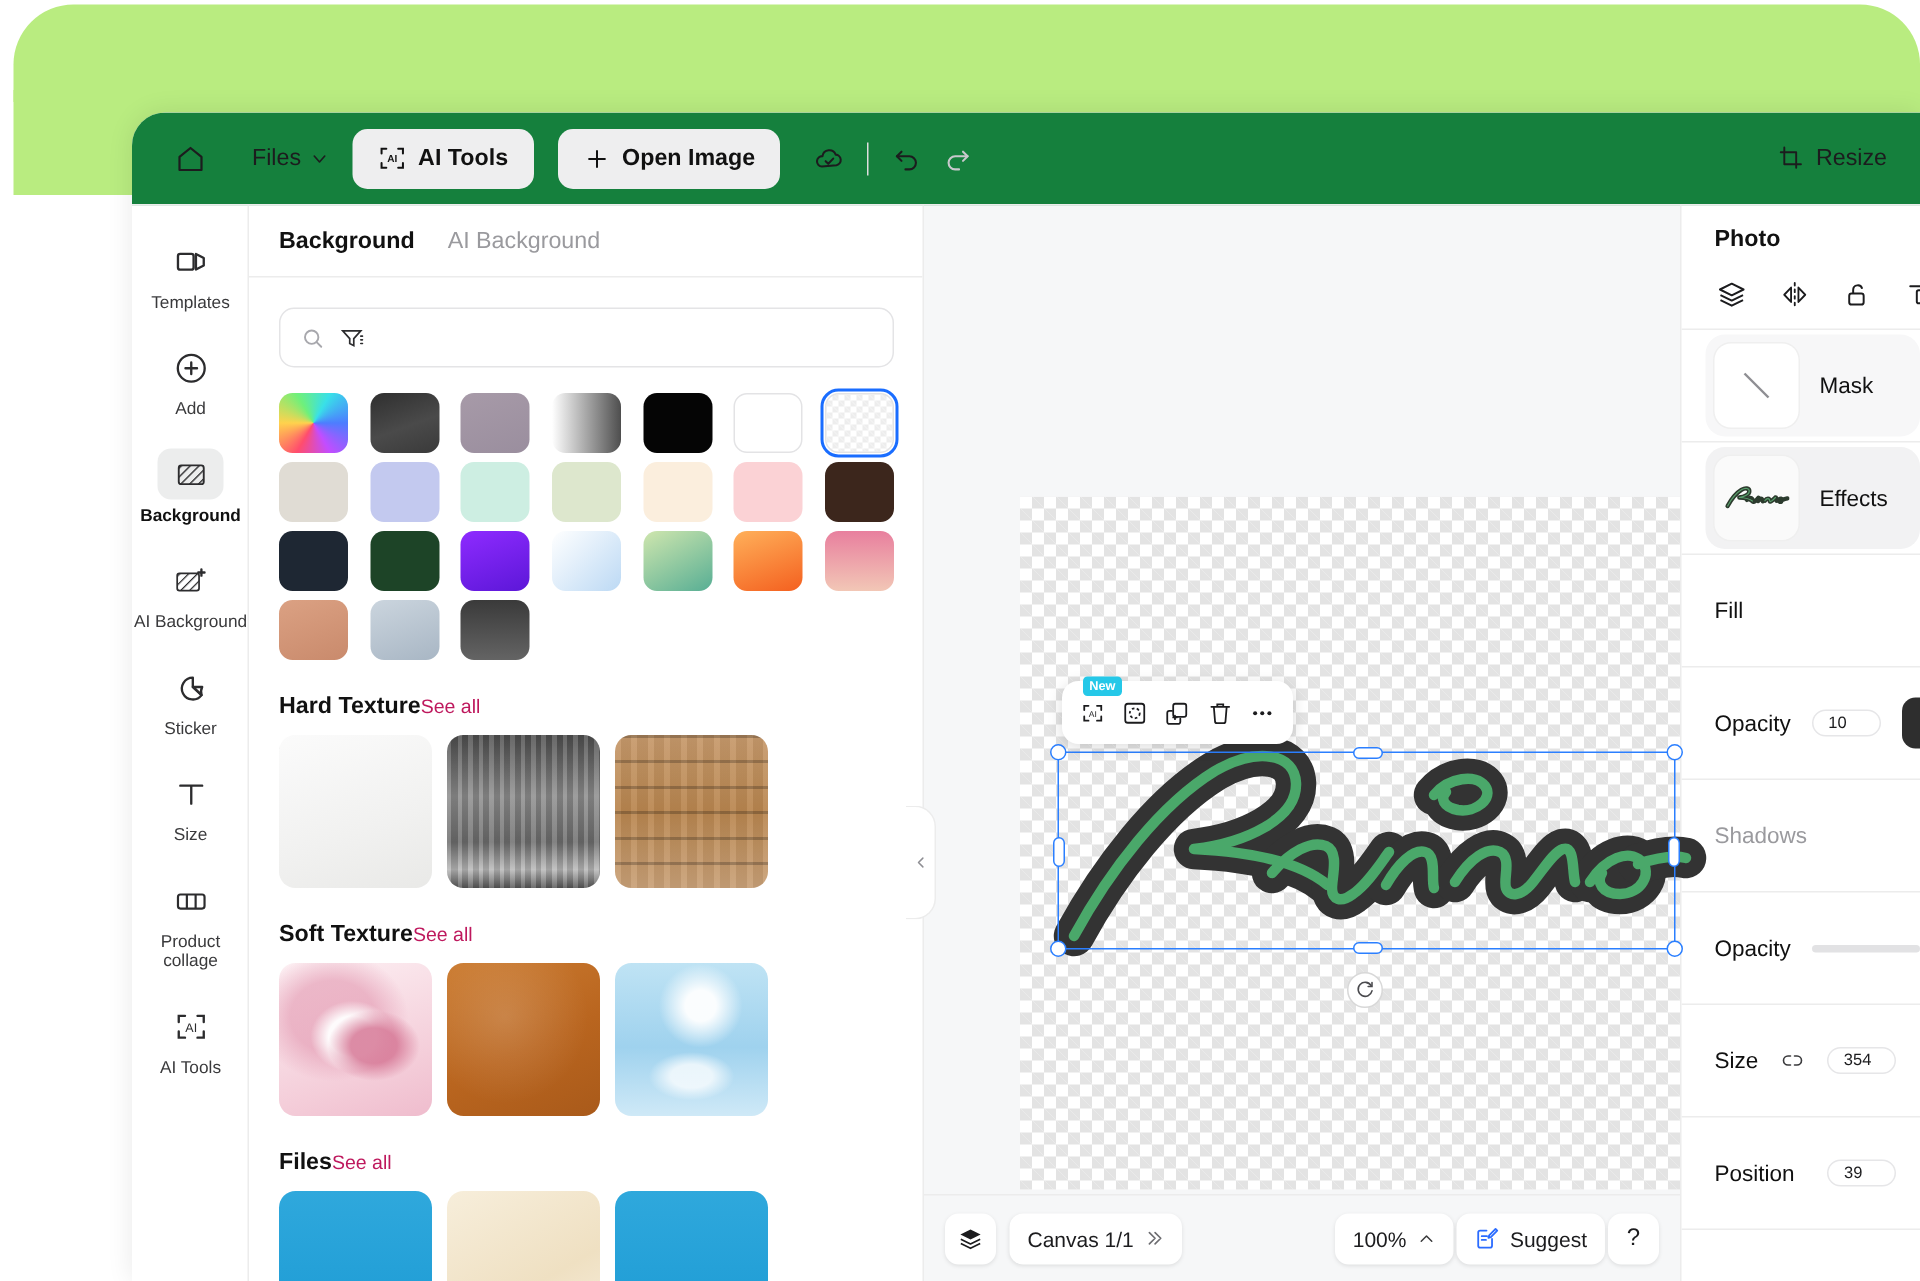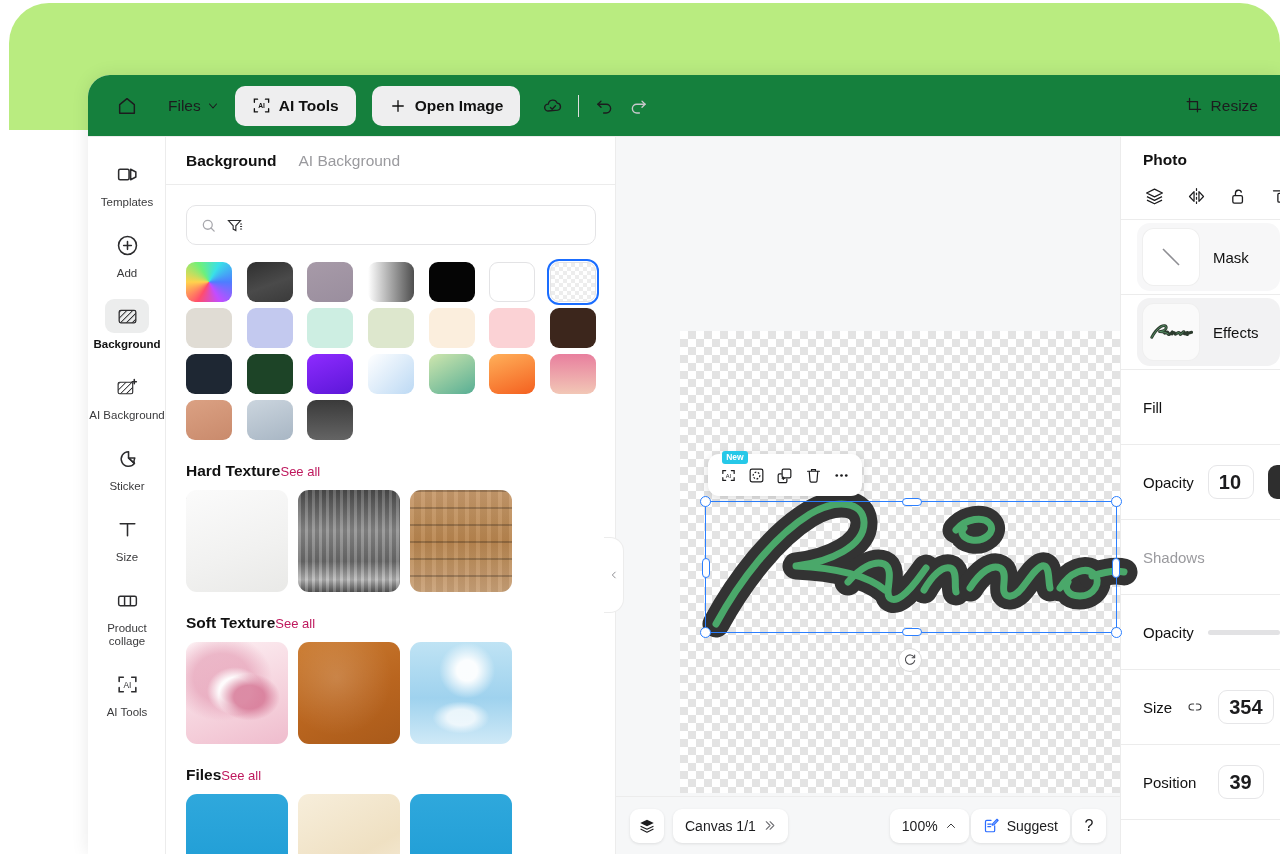--- a/index.html
+++ b/index.html
@@ -225,23 +225,23 @@
   .rp-row { height: 75px; display: flex; align-items: center; padding-left: 22px;
             border-bottom: 1px solid #ececec; gap: 14px; position: relative; }
   .rp-thumb { width: 56px; height: 56px; background: #fff; border-radius: 11px;
               box-shadow: 0 0 0 1px #efefef; display:flex; align-items:center; justify-content:center;
               cursor: pointer; flex: none; }
   .rp-thumb-wrap { background: #f7f7f8; border-radius: 13px; padding: 6px;
                    display: flex; align-items: center; gap: 14px; margin-left: -6px;
                    width: 166px; }
   .rp-lab { font-size: 15px; font-weight: normal; color: #111; }
   .rp-lab.dim { color: #9a9a9e; }
-  .rp-num { height: 34px; min-width: 46px; border: 1px solid #e6e6e8; border-radius: 9px;
-            display: flex; align-items: center; padding: 0 10px; font-size: 20px; color: #1c1c1e;
-            cursor: text; font-weight: bold; }
+  .rp-num { height: 18px; min-width: 46px; border: 1px solid #e6e6e8; border-radius: 9px;
+            display: flex; align-items: center; padding: 0 10px; font-size: 11px; color: #1c1c1e;
+            cursor: text; }
   .rp-swatch { width: 34px; height: 34px; border-radius: 9px; flex: none; cursor: pointer; }
   .rp-slider { height: 5px; background: #e2e2e4; border-radius: 3px; flex: 1; margin-right: 0; cursor: pointer; }
   .link-ico { width: 18px; height: 18px; display:flex;align-items:center;justify-content:center; }
 
   svg { display: block; }
 </style>
 </head>
 <body>
 
 <div id="page">

